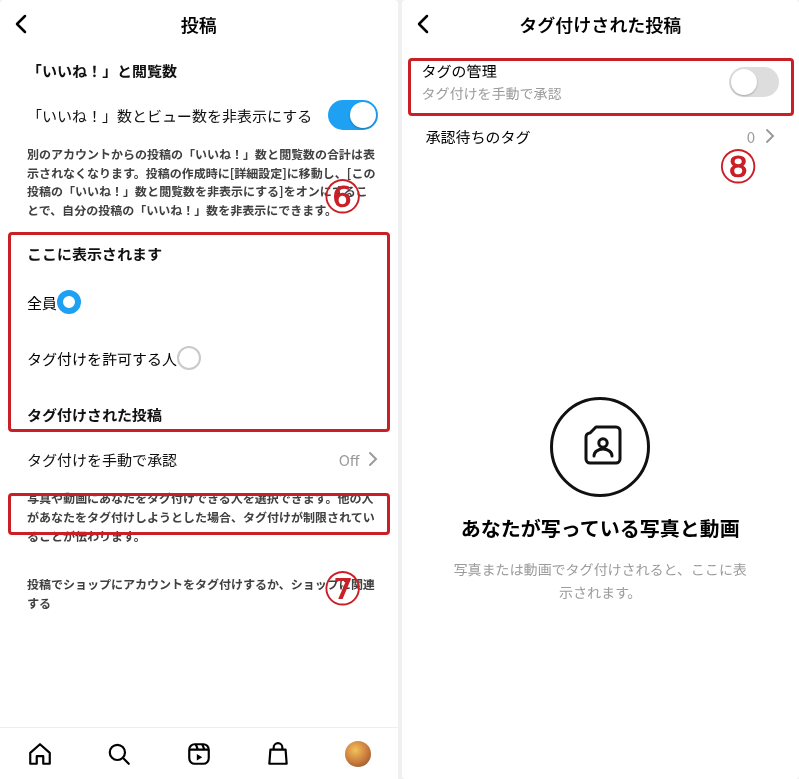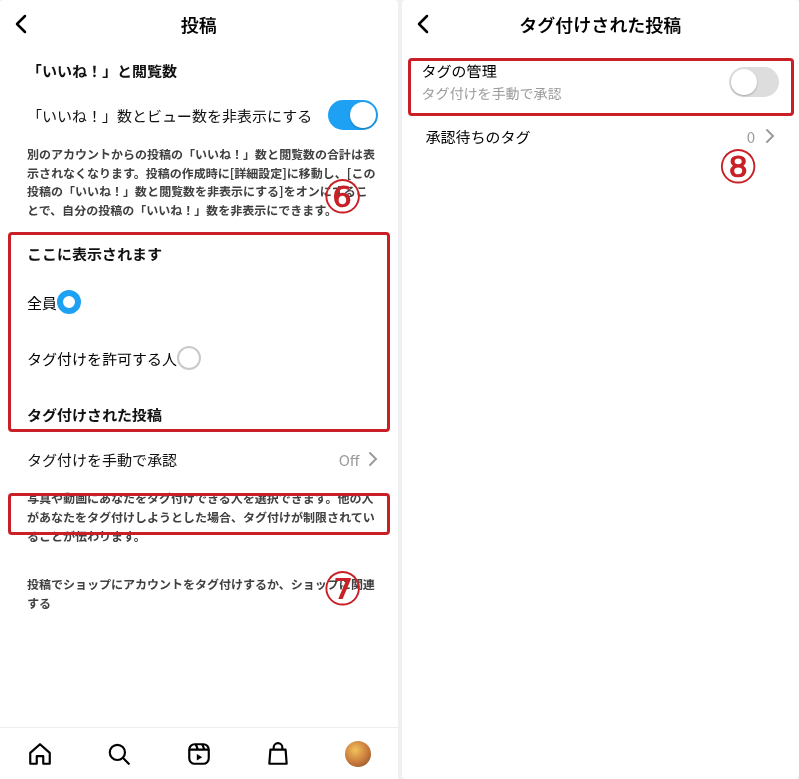--- a/index.html
+++ b/index.html
@@ -288,17 +288,28 @@
   <div class="pending">
     <div class="lab">承認待ちのタグ</div>
     <div class="right" style="display:flex;align-items:center;gap:10px">
       <span class="muted-val">0</span>
       <svg class="chev" width="10" height="16" viewBox="0 0 10 16">
         <path d="M2 2 L8 8 L2 14" stroke="#9b9b9b" stroke-width="2" fill="none" stroke-linecap="round"></path>
       </svg>
     </div>
   </div>
 
+  <div class="empty">
+    <div class="ring">
+      <svg width="48" height="48" viewBox="0 0 48 48" fill="none">
+        <path d="M14 10 L20 4 H40 a4 4 0 0 1 4 4 V36 a4 4 0 0 1 -4 4 H14 a4 4 0 0 1 -4 -4 V14 a4 4 0 0 1 4-4 Z" stroke="#111" stroke-width="3" stroke-linejoin="round"></path>
+        <circle cx="27" cy="20" r="4.2" stroke="#111" stroke-width="3"></circle>
+        <path d="M18 33 a9 7 0 0 1 18 0" stroke="#111" stroke-width="3" fill="none" stroke-linecap="round"></path>
+      </svg>
+    </div>
+    <div class="big">あなたが写っている写真と動画</div>
+    <div class="small">写真または動画でタグ付けされると、ここに表示されます。</div>
+  </div>
 
   <div class="redbox" style="left:6px; top:58px; width:386px; height:58px;"></div>
   <div class="circnum" style="left:316px; top:140px;">⑧</div>
 
 </div>
 
 </body></html>

